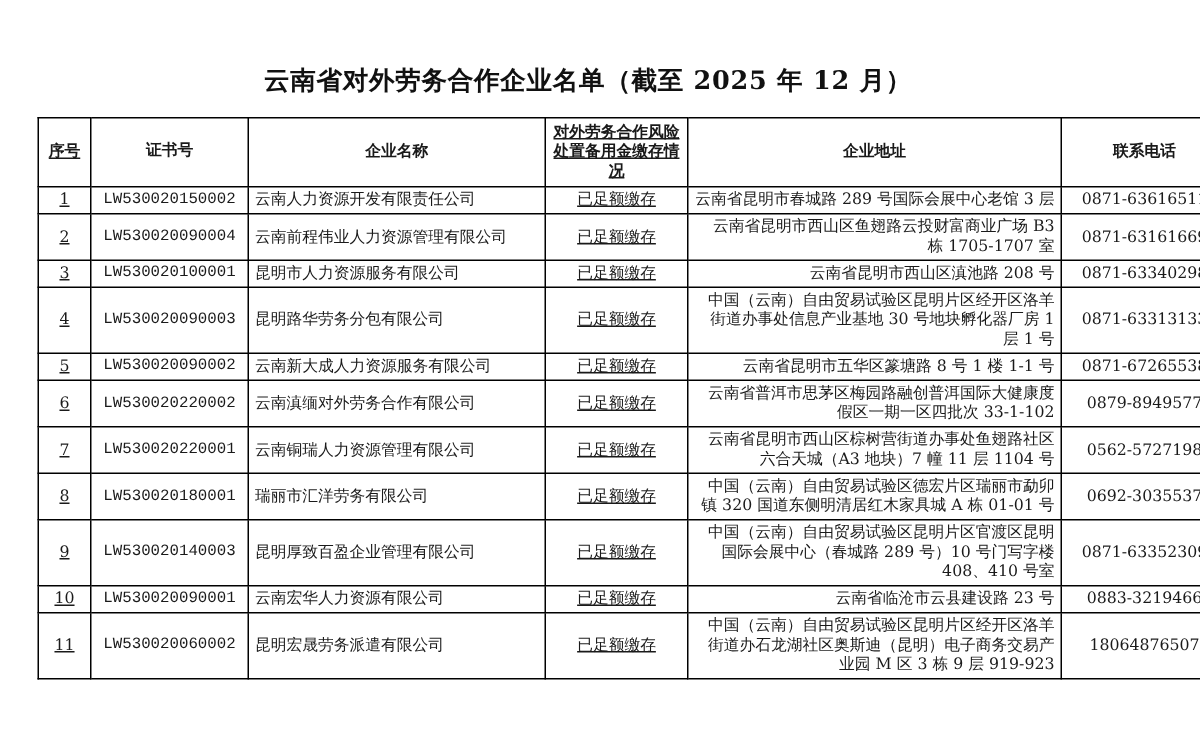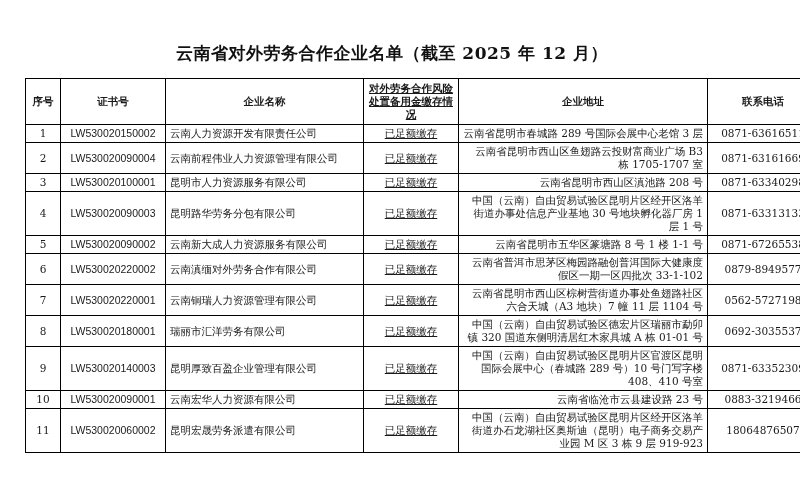--- a/index.html
+++ b/index.html
@@ -41,22 +41,22 @@
     padding: 2px 4px;
     vertical-align: middle;
     word-break: break-word;
     overflow-wrap: anywhere;
   }
   table.roster th {
     font-weight: bold;
     text-align: center;
     padding: 3px 2px;
   }
-  .c-no     { width: 30px;  text-align: center; }
-  .c-cert   { width: 100px; text-align: center; font-family: Liberation Sans, sans-serif; }
+  .c-no     { width: 30px;  text-align: center; text-decoration: underline; }
+  .c-cert   { width: 100px; text-align: center; font-family: Liberation Mono, monospace; }
   .c-name   { width: 193px; text-align: left; }
   .c-status { width: 90px;  text-align: center; text-decoration: underline; }
   .c-addr   { width: 244px; text-align: right; }
   .c-phone  { width: 106px; text-align: center; }
 </style>
 </head>
 <body>
 
 <div class="page">
   <h1 class="page-title">云南省对外劳务合作企业名单（截至 2025 年 12 月）</h1>

